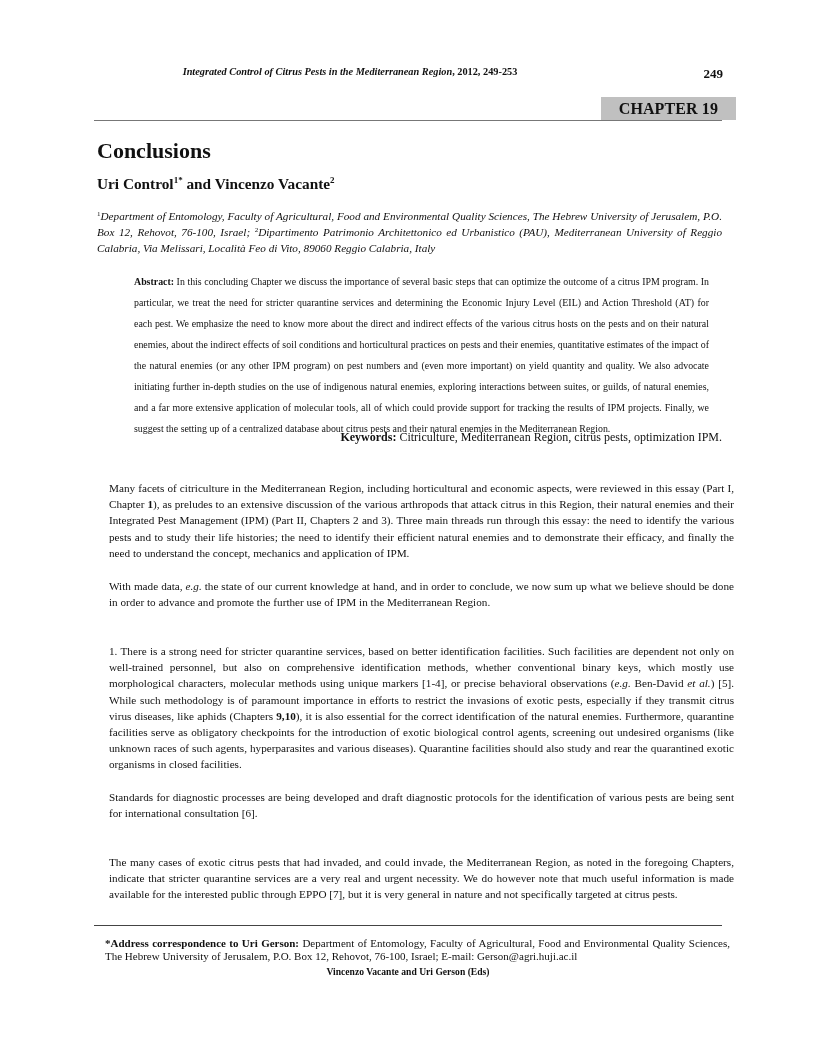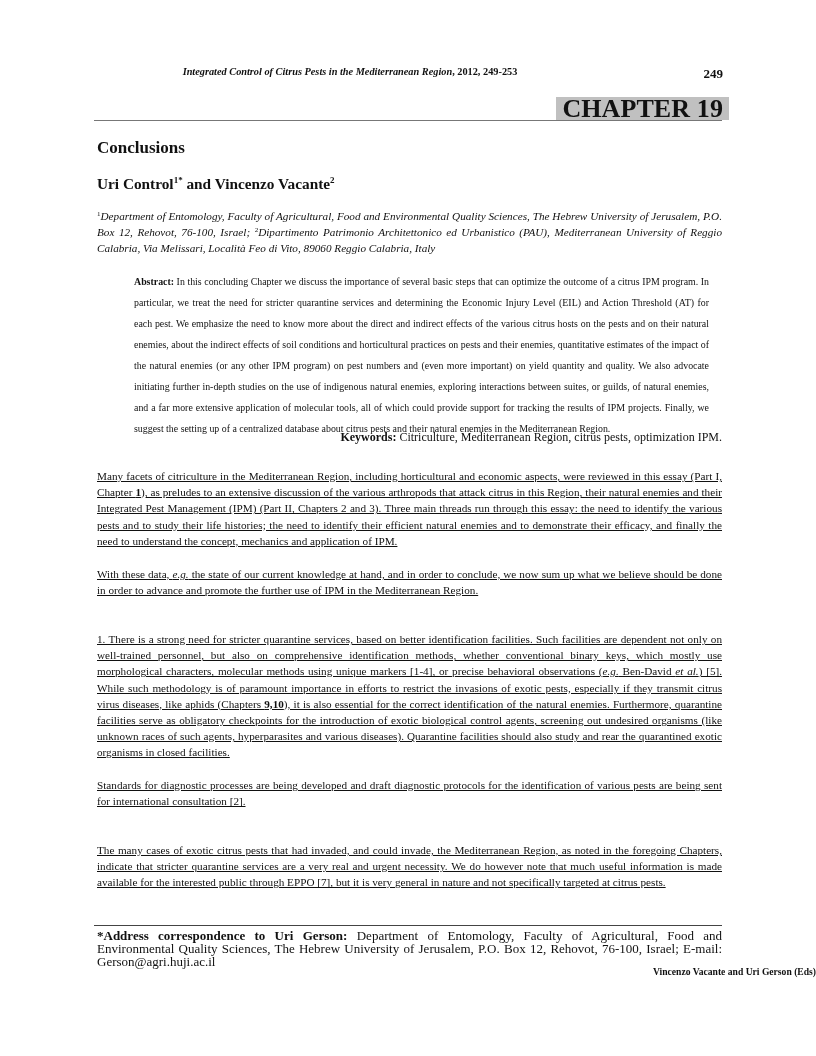--- a/index.html
+++ b/index.html
@@ -3,47 +3,47 @@
 <meta charset="utf-8">
 <style>
   html, body { margin: 0; padding: 0; background: #ffffff; }
   body { width: 816px; height: 1056px; position: relative; overflow: hidden;
          font-family: "Liberation Serif", "DejaVu Serif", serif; color: #111; }
   .running-head { position: absolute; top: 66px; left: 0; width: 816px; height: 16px; }
   .running-title { position: absolute; left: 0; width: 700px; text-align: center;
                    font-size: 10.3px; font-style: italic; font-weight: bold; }
   .running-title .plain { font-style: normal; }
   .page-num { position: absolute; right: 93px; top: 0; font-size: 13px; font-weight: bold; }
-  .chapter-box { position: absolute; right: 87px; top: 97px; background: #c0c0c0;
-                 font-size: 26px; font-weight: bold; padding: 0 6px; line-height: 23px;
+  .chapter-box { position: absolute; right: 80px; top: 97px; background: #c0c0c0;
+                 font-size: 16px; font-weight: bold; padding: 0 18px; line-height: 23px;
                  letter-spacing: 0.1px; }
   .top-rule { position: absolute; left: 94px; width: 628px; top: 120px; height: 0;
               border-top: 1.3px solid #777; }
-  .title { position: absolute; left: 97px; top: 138px; font-size: 17px; font-weight: bold; margin: 0; }
+  .title { position: absolute; left: 97px; top: 138px; font-size: 22px; font-weight: bold; margin: 0; }
   .authors { position: absolute; left: 97px; top: 175px; font-size: 15.3px; font-weight: bold; margin: 0; }
   .authors sup { font-size: 9px; vertical-align: 6px; line-height: 0; }
   .affil { position: absolute; left: 97px; width: 625px; top: 208px; font-size: 11.2px;
            font-style: italic; line-height: 16.2px; text-align: justify; margin: 0; }
   .affil sup { font-size: 7px; font-style: normal; vertical-align: 4px; line-height: 0; }
   .abstract { position: absolute; left: 134px; width: 575px; top: 271px; font-size: 9.9px;
               line-height: 21px; text-align: justify; margin: 0; }
   .abstract b { font-weight: bold; }
   .keywords { position: absolute; left: 97px; width: 625px; top: 430px; font-size: 12px; margin: 0; text-align: right; }
   .para { position: absolute; left: 97px; width: 625px; font-size: 11.2px; line-height: 16.2px;
-          text-align: justify; margin: 0; text-decoration: underline; }
+          text-align: justify; margin: 12px; }
   .p1 { top: 468px; }
   .p2 { top: 566px; }
   .p3 { top: 631px; }
   .p4 { top: 777px; }
   .p5 { top: 842px; }
   .foot-rule { position: absolute; left: 94px; width: 628px; top: 925px; height: 0;
                border-top: 1.3px solid #444; }
-  .footnote { position: absolute; left: 97px; width: 625px; top: 929px; font-size: 13px;
-              line-height: 13.2px; text-align: justify; margin: 0; }
-  .publisher { position: absolute; left: 0; width: 816px; top: 965px; text-align: right;
+  .footnote { position: absolute; left: 97px; width: 625px; top: 929px; font-size: 11px;
+              line-height: 13.2px; text-align: justify; margin: 8px; }
+  .publisher { position: absolute; left: 0; width: 816px; top: 965px; text-align: center;
                font-size: 9.6px; font-weight: bold; line-height: 13px; }
   .publisher div { margin: 0; }
 </style>
 </head>
 <body>
 
 <div class="running-head">
   <div class="running-title"><span>Integrated Control of Citrus Pests in the Mediterranean Region</span><span class="plain">, 2012, 249-253</span></div>
   <div class="page-num">249</div>
 </div>
@@ -56,25 +56,25 @@
 <h2 class="authors"><span>Uri Control</span><sup>1*</sup><span style="white-space:pre"> and </span><span>Vincenzo Vacante</span><sup>2</sup></h2>
 
 <p class="affil"><sup>1</sup><span>Department of Entomology, Faculty of Agricultural, Food and Environmental Quality Sciences, The Hebrew University of Jerusalem, P.O. Box 12, Rehovot, 76-100, Israel; </span><sup>2</sup><span>Dipartimento Patrimonio Architettonico ed Urbanistico (PAU), Mediterranean University of Reggio Calabria, Via Melissari, Località Feo di Vito, 89060 Reggio Calabria, Italy</span></p>
 
 <p class="abstract"><b>Abstract:</b><span> In this concluding Chapter we discuss the importance of several basic steps that can optimize the outcome of a citrus IPM program. In particular, we treat the need for stricter quarantine services and determining the Economic Injury Level (EIL) and Action Threshold (AT) for each pest. We emphasize the need to know more about the direct and indirect effects of the various citrus hosts on the pests and on their natural enemies, about the indirect effects of soil conditions and horticultural practices on pests and their enemies, quantitative estimates of the impact of the natural enemies (or any other IPM program) on pest numbers and (even more important) on yield quantity and quality. We also advocate initiating further in-depth studies on the use of indigenous natural enemies, exploring interactions between suites, or guilds, of natural enemies, and a far more extensive application of molecular tools, all of which could provide support for tracking the results of IPM projects. Finally, we suggest the setting up of a centralized database about citrus pests and their natural enemies in the Mediterranean Region.</span></p>
 
 <p class="keywords"><b>Keywords:</b><span> Citriculture, Mediterranean Region, citrus pests, optimization IPM.</span></p>
 
 <p class="para p1"><span>Many facets of citriculture in the Mediterranean Region, including horticultural and economic aspects, were reviewed in this essay (Part I, Chapter </span><b>1</b><span>), as preludes to an extensive discussion of the various arthropods that attack citrus in this Region, their natural enemies and their Integrated Pest Management (IPM) (Part II, Chapters 2 and 3). Three main threads run through this essay: the need to identify the various pests and to study their life histories; the need to identify their efficient natural enemies and to demonstrate their efficacy, and finally the need to understand the concept, mechanics and application of IPM.</span></p>
 
-<p class="para p2"><span>With these data, </span><i>e.g.</i><span> the state of our current knowledge at hand, and in order to conclude, we now sum up what we believe should be done in order to advance and promote the further use of IPM in the Mediterranean Region.</span></p>
+<p class="para p2"><span>With made data, </span><i>e.g.</i><span> the state of our current knowledge at hand, and in order to conclude, we now sum up what we believe should be done in order to advance and promote the further use of IPM in the Mediterranean Region.</span></p>
 
 <p class="para p3"><span>1. There is a strong need for stricter quarantine services, based on better identification facilities. Such facilities are dependent not only on well-trained personnel, but also on comprehensive identification methods, whether conventional binary keys, which mostly use morphological characters, molecular methods using unique markers [1-4], or precise behavioral observations (</span><i>e.g.</i><span> Ben-David </span><i>et al.</i><span>) [5]. While such methodology is of paramount importance in efforts to restrict the invasions of exotic pests, especially if they transmit citrus virus diseases, like aphids (Chapters </span><b>9,10</b><span>), it is also essential for the correct identification of the natural enemies. Furthermore, quarantine facilities serve as obligatory checkpoints for the introduction of exotic biological control agents, screening out undesired organisms (like unknown races of such agents, hyperparasites and various diseases). Quarantine facilities should also study and rear the quarantined exotic organisms in closed facilities.</span></p>
 
-<p class="para p4">Standards for diagnostic processes are being developed and draft diagnostic protocols for the identification of various pests are being sent for international consultation [2].</p>
+<p class="para p4">Standards for diagnostic processes are being developed and draft diagnostic protocols for the identification of various pests are being sent for international consultation [6].</p>
 
 <p class="para p5">The many cases of exotic citrus pests that had invaded, and could invade, the Mediterranean Region, as noted in the foregoing Chapters, indicate that stricter quarantine services are a very real and urgent necessity. We do however note that much useful information is made available for the interested public through EPPO [7], but it is very general in nature and not specifically targeted at citrus pests.</p>
 
 <div class="foot-rule"></div>
 <p class="footnote"><b>*Address correspondence to Uri Gerson:</b><span> Department of Entomology, Faculty of Agricultural, Food and Environmental Quality Sciences, The Hebrew University of Jerusalem, P.O. Box 12, Rehovot, 76-100, Israel; E-mail: Gerson@agri.huji.ac.il</span></p>
 
 <div class="publisher">
   <div>Vincenzo Vacante and Uri Gerson (Eds)</div>
 </div>
 

